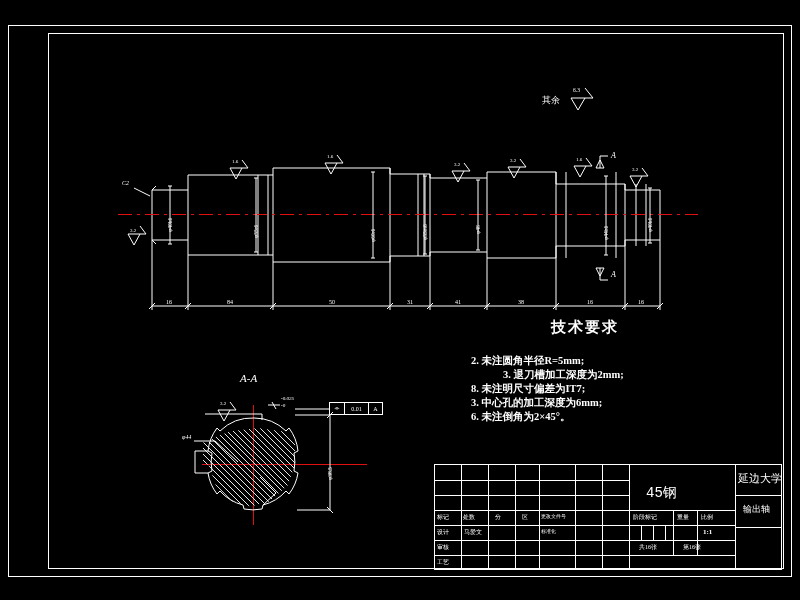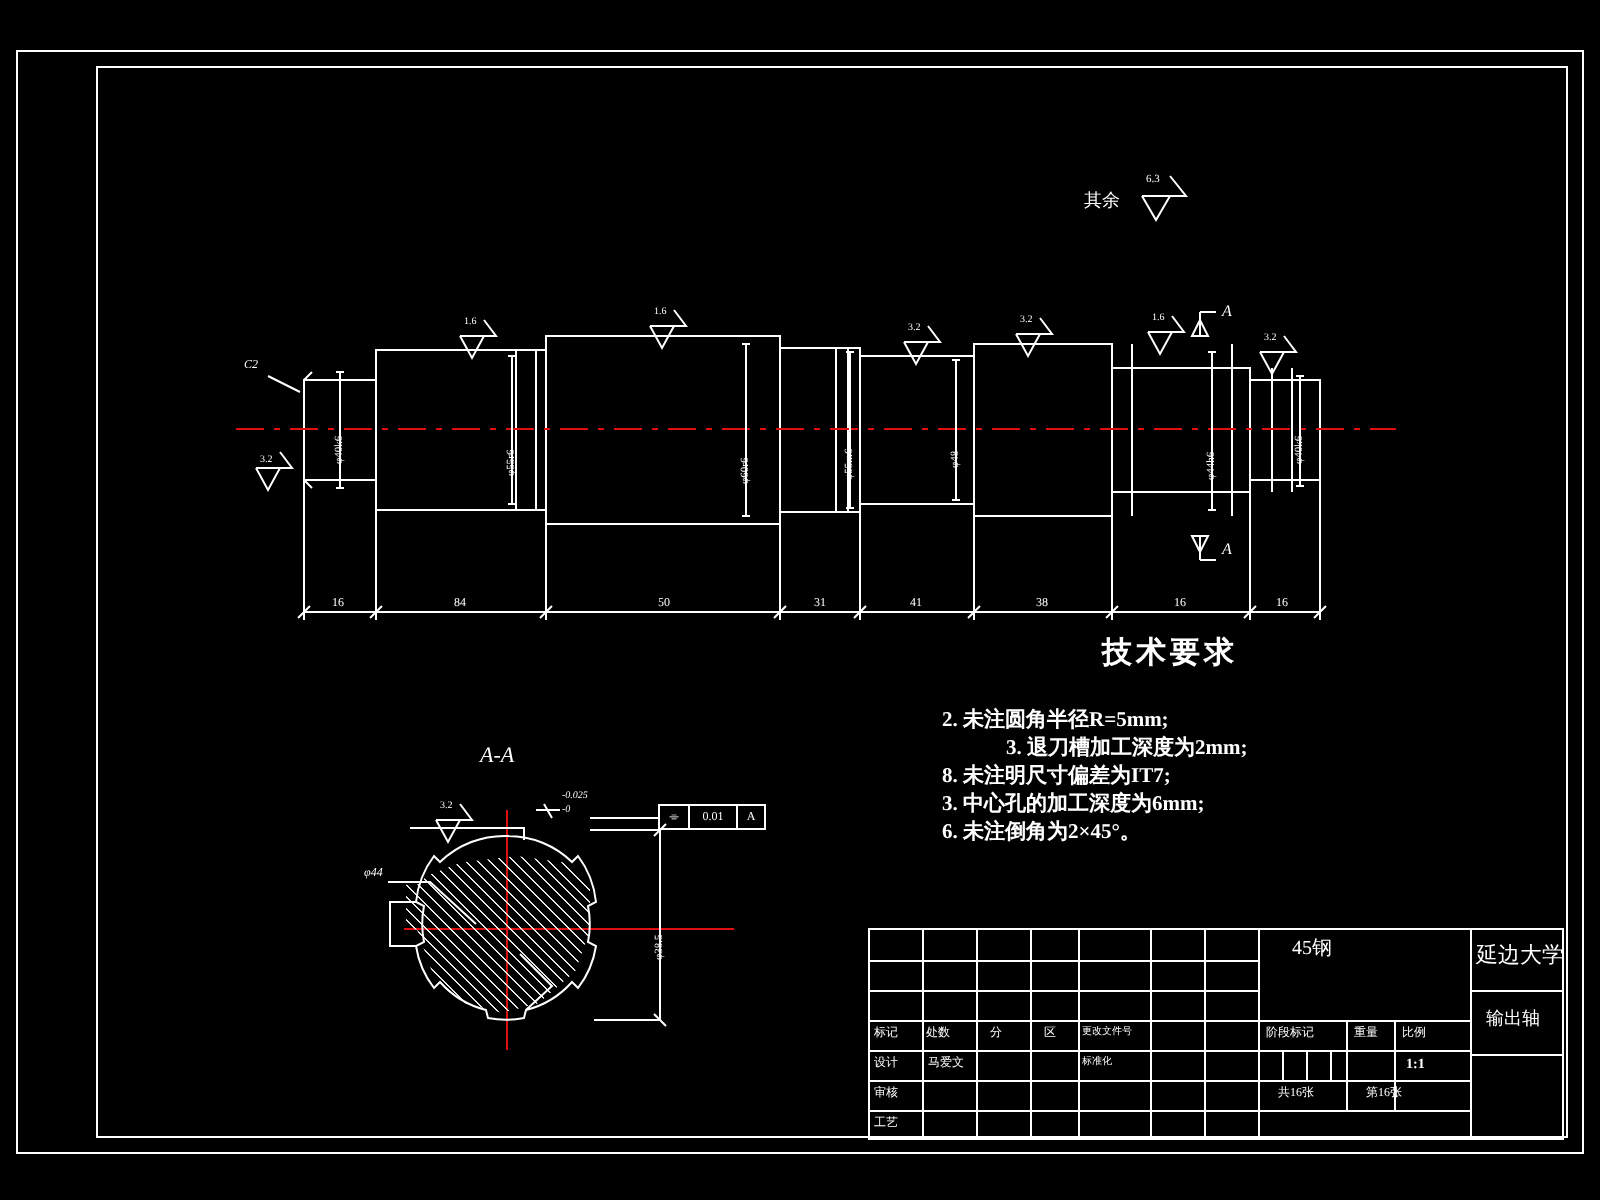--- a/index.html
+++ b/index.html
@@ -264,21 +264,21 @@
     <div class="ln hl" style="left:194px;top:45px;width:106px;"></div>
     <div class="ln hl" style="left:194px;top:60px;width:106px;"></div>
     <div class="ln hl" style="left:194px;top:75px;width:106px;"></div>
     <div class="ln hl" style="left:194px;top:90px;width:106px;"></div>
     <div class="ln vl" style="left:238px;top:45px;height:45px;"></div>
     <div class="ln vl" style="left:262px;top:45px;height:45px;"></div>
     <div class="ln vl" style="left:206px;top:60px;height:15px;"></div>
     <div class="ln vl" style="left:218px;top:60px;height:15px;"></div>
     <div class="ln vl" style="left:230px;top:60px;height:15px;"></div>
 
-    <div class="t" style="left:211px;top:5px;font-size:10px;">45钢</div>
+    <div class="t" style="left:211px;top:21px;font-size:14px;font-family:Liberation Mono, monospace;">45钢</div>
     <div class="t tbLabel" style="left:198px;top:49px;">阶段标记</div>
     <div class="t tbLabel" style="left:242px;top:49px;">重量</div>
     <div class="t tbLabel" style="left:266px;top:49px;">比例</div>
     <div class="t tbLabel" style="left:268px;top:64px;font-size:7px;font-weight:bold;">1:1</div>
     <div class="t tbLabel" style="left:204px;top:79px;">共16张</div>
     <div class="t tbLabel" style="left:248px;top:79px;">第16张</div>
 
     <div class="ln vl" style="left:300px;top:0;height:105px;"></div>
     <div class="ln hl" style="left:300px;top:30px;width:47px;"></div>
     <div class="ln hl" style="left:300px;top:62px;width:47px;"></div>

